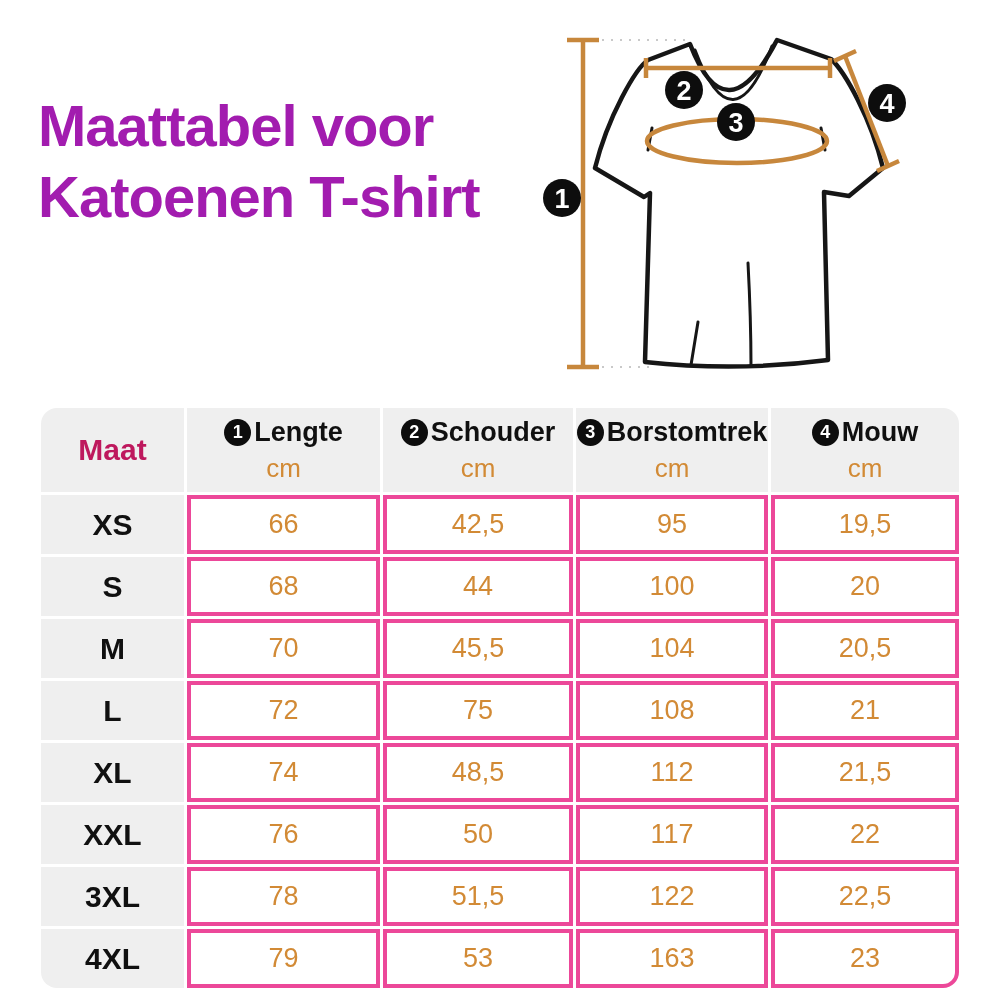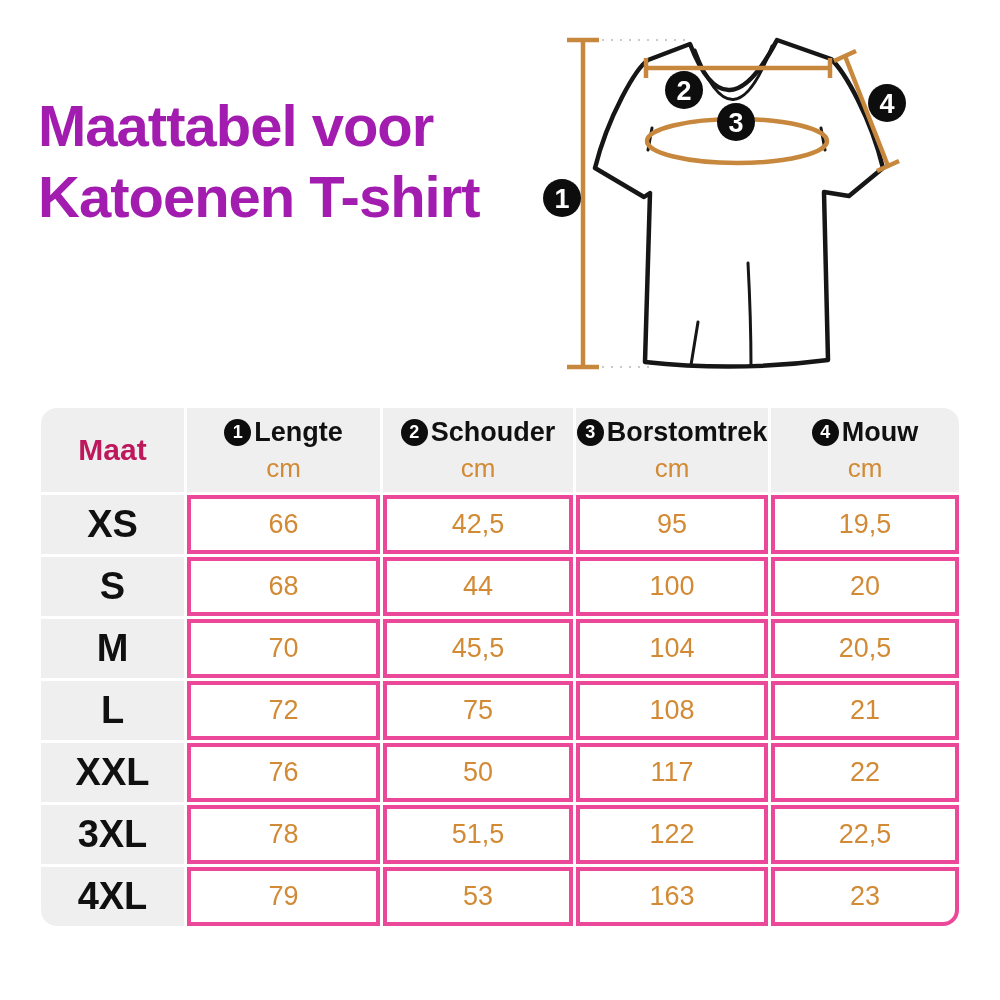--- a/index.html
+++ b/index.html
@@ -31,21 +31,21 @@
   .size-table thead th { height:84px; background:#efefef; }
   .size-table tbody td { height:51px; }
   th.size-h { font-size:30px; font-weight:700; color:#be185d; border-top-left-radius:16px; }
   th.metric-h:last-child { border-top-right-radius:16px; }
   .h-line { display:flex; align-items:center; justify-content:center; gap:3px;
             font-size:27px; font-weight:700; color:#101010; }
   .h-badge { display:inline-flex; width:27px; height:27px; border-radius:50%;
              background:#0d0d0d; color:#ffffff; font-size:18px; font-weight:700;
              align-items:center; justify-content:center; flex:0 0 auto; }
   .h-unit { margin-top:5px; font-size:26px; font-weight:400; color:#d28a35; }
-  td.size { background:#efefef; font-size:38px; font-weight:700; color:#101010; }
+  td.size { background:#efefef; font-size:30px; font-weight:700; color:#101010; }
   td.val  { background:#ffffff; border:4px solid #ec4899; font-size:27px; color:#d28a35; }
   .size-table tbody tr:last-child td.size { border-bottom-left-radius:16px; }
   .size-table tbody tr:last-child td.val:last-child { border-bottom-right-radius:16px; }
   
   .footnote {
     position:absolute; left:0; top:929px; width:1000px; text-align:center;
     font-size:25px; color:#3c3c3c;
   }
 </style>
 </head>
@@ -170,20 +170,27 @@
         <td class="val">20,5</td>
       </tr>
       <tr>
         <td class="size">L</td>
         <td class="val">72</td>
         <td class="val">75</td>
         <td class="val">108</td>
         <td class="val">21</td>
       </tr>
       <tr>
+        <td class="size">XL</td>
+        <td class="val">74</td>
+        <td class="val">48,5</td>
+        <td class="val">112</td>
+        <td class="val">21,5</td>
+      </tr>
+      <tr>
         <td class="size">XXL</td>
         <td class="val">76</td>
         <td class="val">50</td>
         <td class="val">117</td>
         <td class="val">22</td>
       </tr>
       <tr>
         <td class="size">3XL</td>
         <td class="val">78</td>
         <td class="val">51,5</td>

